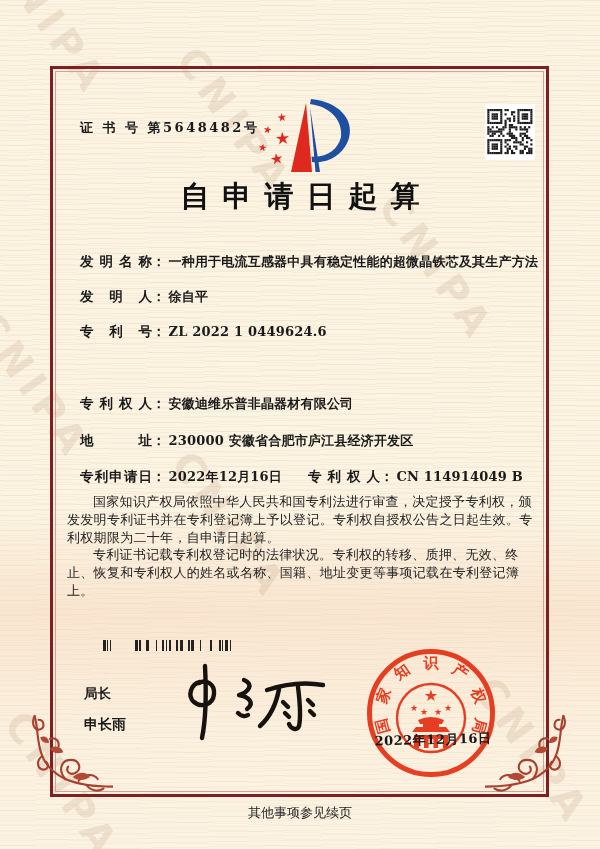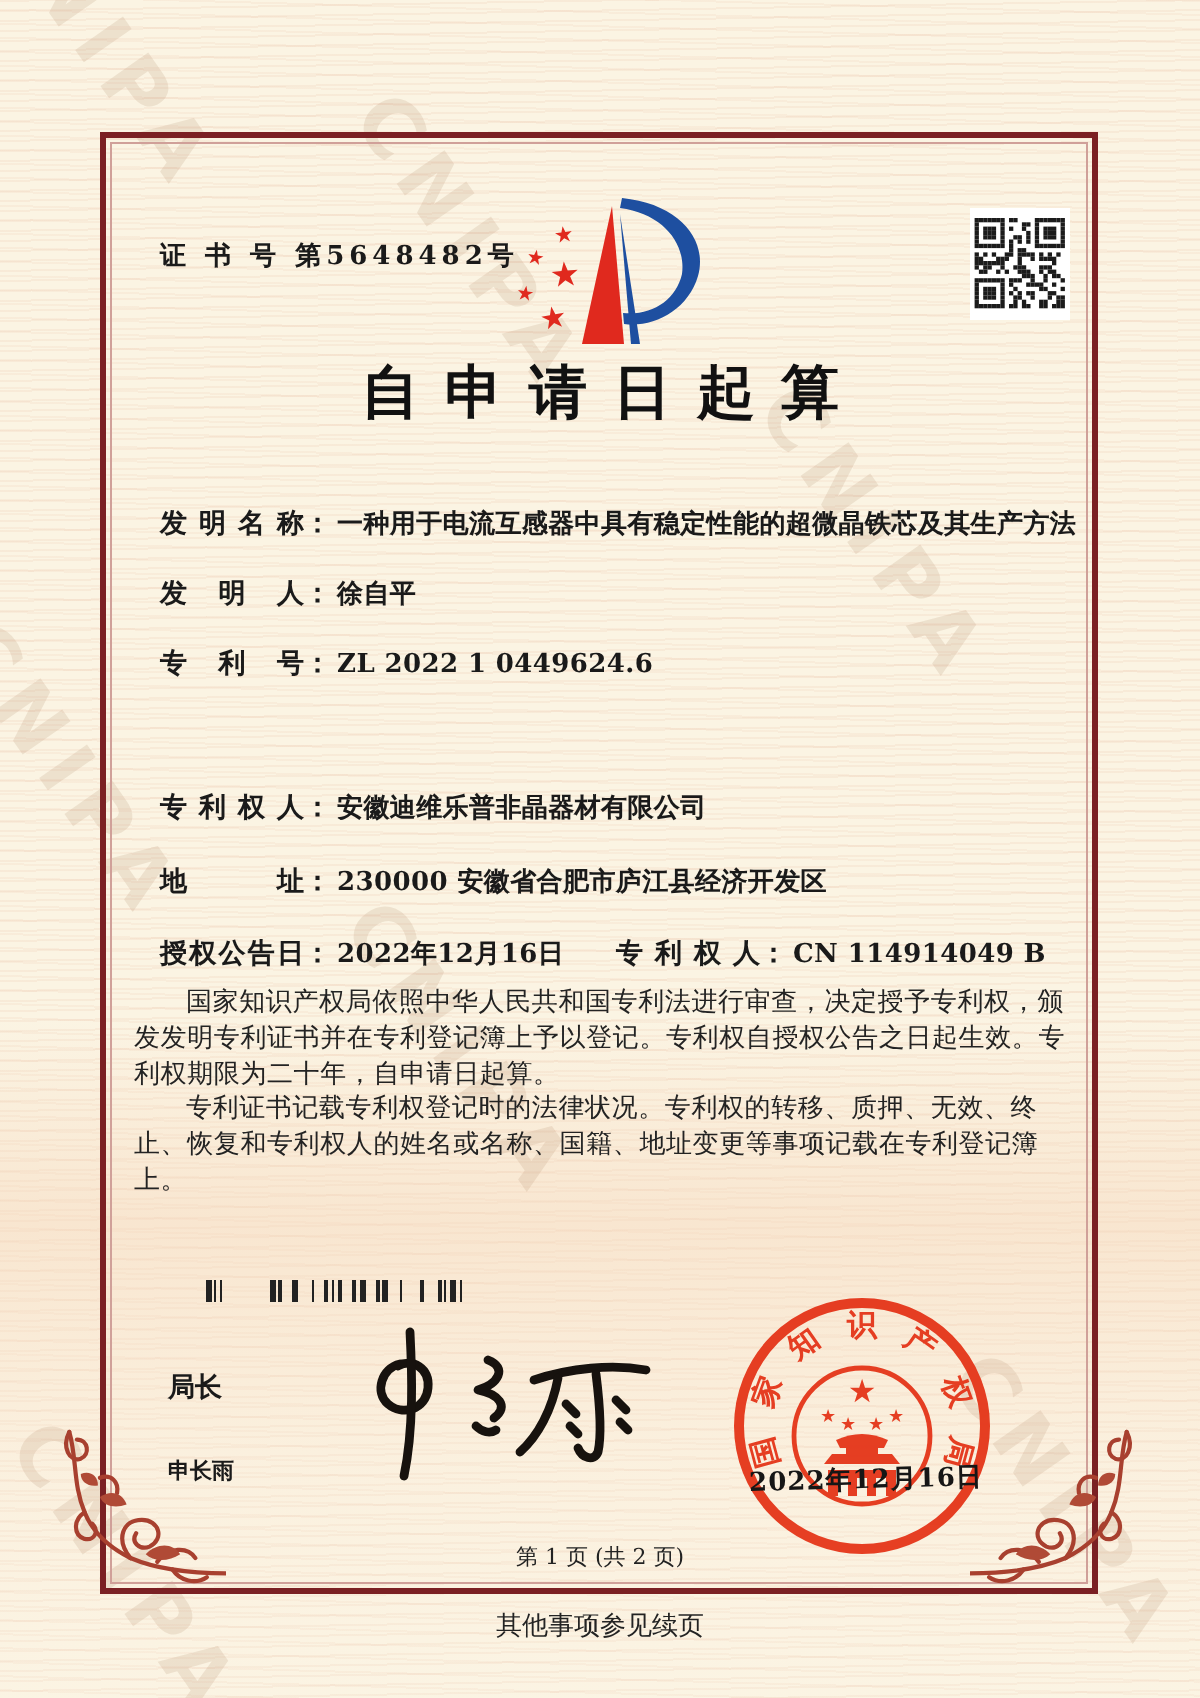--- a/index.html
+++ b/index.html
@@ -39,21 +39,21 @@
   .flabel{display:inline-block;width:72px;text-align:justify;text-align-last:justify;
     font-size:13.5px;font-weight:600;vertical-align:bottom;}
   .fcolon{font-size:13.5px;font-weight:600;}
   .fvalue{font-size:13px;font-weight:600;margin-left:3px;letter-spacing:0.2px;}
   .fpair2{position:absolute;left:228px;top:0;}
   .bodytext{position:absolute;z-index:3;left:67px;top:493px;width:468px;}
   .bodytext p{margin:0;text-indent:2em;font-size:13px;line-height:17.8px;font-weight:400;color:#232323;letter-spacing:0.3px;}
   .barcode{position:absolute;z-index:3;left:85px;top:636px;width:152px;height:11px;}
   .signer{position:absolute;z-index:3;left:84px;top:685px;font-family:Liberation Sans, sans-serif;}
   .signer-title{font-size:13.5px;font-weight:700;}
-  .signer-name{font-size:11px;font-weight:700;margin-top:25px;}
+  .signer-name{font-size:14px;font-weight:700;margin-top:13px;}
   .signature{position:absolute;z-index:4;left:172px;top:656px;width:160px;height:90px;}
   .seal{position:absolute;z-index:4;left:367px;top:649px;width:128px;height:128px;opacity:0.96;}
   .seal-ring{position:absolute;inset:0;border:5px solid #e5371b;border-radius:50%;}
   .seal-char{position:absolute;z-index:2;font-size:15px;font-weight:700;line-height:1;}
   .emblem{position:absolute;left:27px;top:24px;width:74px;height:86px;}
   .seal-date{position:absolute;z-index:5;left:362px;top:731px;width:142px;text-align:center;
     font-size:13px;font-weight:700;color:#161616;transform:rotate(-1.5deg);letter-spacing:0.5px;}
   .page-num{position:absolute;z-index:3;left:0;top:771px;width:100%;text-align:center;font-size:11px;color:#222;}
   .footnote{position:absolute;z-index:3;left:0;top:804px;width:100%;text-align:center;font-size:13px;font-weight:500;color:#232323;}
   .ornament{position:absolute;z-index:5;width:86px;height:96px;}
@@ -325,21 +325,21 @@
   <div class="frow r3">
     <span class="flabel">专利号</span><span class="fcolon">：</span><span class="fvalue">ZL 2022 1 0449624.6</span>
   </div>
   <div class="frow r5">
     <span class="flabel">专利权人</span><span class="fcolon">：</span><span class="fvalue">安徽迪维乐普非晶器材有限公司</span>
   </div>
   <div class="frow r6">
     <span class="flabel">地址</span><span class="fcolon">：</span><span class="fvalue">230000 安徽省合肥市庐江县经济开发区</span>
   </div>
   <div class="frow r7">
-    <span class="flabel">授权公告日</span><span class="fcolon">：</span><span class="fvalue">2022年12月16日</span>
+    <span class="flabel">专利申请日</span><span class="fcolon">：</span><span class="fvalue">2022年12月16日</span>
     <span class="fpair2">
       <span class="flabel">专利权人</span><span class="fcolon">：</span><span class="fvalue">CN 114914049 B</span>
     </span>
   </div>
 
   <div class="bodytext">
     <p>国家知识产权局依照中华人民共和国专利法进行审查，决定授予专利权，颁发发明专利证书并在专利登记簿上予以登记。专利权自授权公告之日起生效。专利权期限为二十年，自申请日起算。</p>
     <p>专利证书记载专利权登记时的法律状况。专利权的转移、质押、无效、终止、恢复和专利权人的姓名或名称、国籍、地址变更等事项记载在专利登记簿上。</p>
   </div>
 
@@ -412,21 +412,20 @@
         <span class="seal-char" style="left: 35.3212px; top: 23.0424px; color: rgb(229, 55, 27); transform: translate(-50%, -50%) rotate(-35deg);">知</span>
         <span class="seal-char" style="left: 64px; top: 14px; color: rgb(229, 55, 27); transform: translate(-50%, -50%) rotate(0deg);">识</span>
         <span class="seal-char" style="left: 92.6788px; top: 23.0424px; color: rgb(229, 55, 27); transform: translate(-50%, -50%) rotate(35deg);">产</span>
         <span class="seal-char" style="left: 110.985px; top: 46.899px; color: rgb(229, 55, 27); transform: translate(-50%, -50%) rotate(70deg);">权</span>
         <span class="seal-char" style="left: 112.296px; top: 76.941px; color: rgb(229, 55, 27); transform: translate(-50%, -50%) rotate(105deg);">局</span>
       </div>
   </div>
 
   <div class="seal-date">2022年12月16日</div>
 
-  <div class="page-num">第 1 页 (共 2 页)</div>
   <div class="footnote">其他事项参见续页</div>
 
   <svg class="ornament ol" viewBox="0 0 90 100">
     <g stroke="#a8402f" fill="none" stroke-width="2.2" stroke-linecap="round">
       <path d="M8,6 C12,20 10,34 16,48 C20,58 28,66 40,72"></path>
       <path d="M40,72 C54,78 70,80 90,80"></path>
       <path d="M8,6 C4,14 8,22 14,20 C19,18 18,10 12,10"></path>
       <path d="M16,48 C10,52 10,60 16,62 C21,63 24,58 20,54"></path>
       <path d="M40,72 C32,62 36,52 46,52 C55,52 58,62 50,66 C45,68 40,64 43,59"></path>
       <path d="M54,74 C60,66 70,66 74,72"></path>

